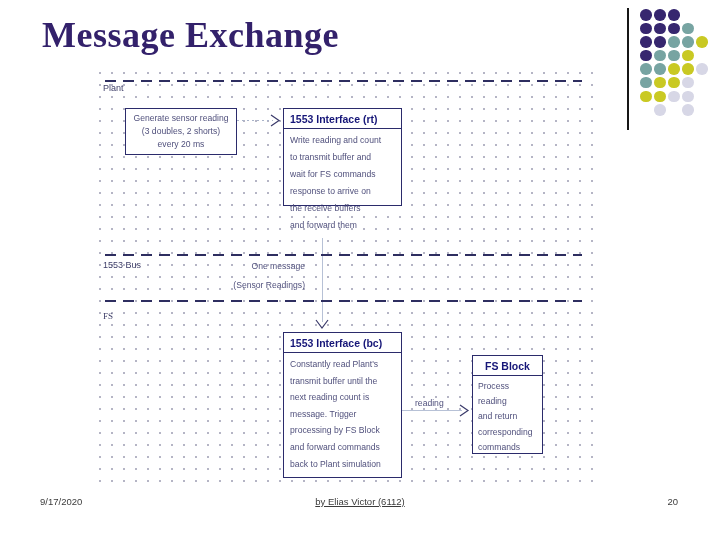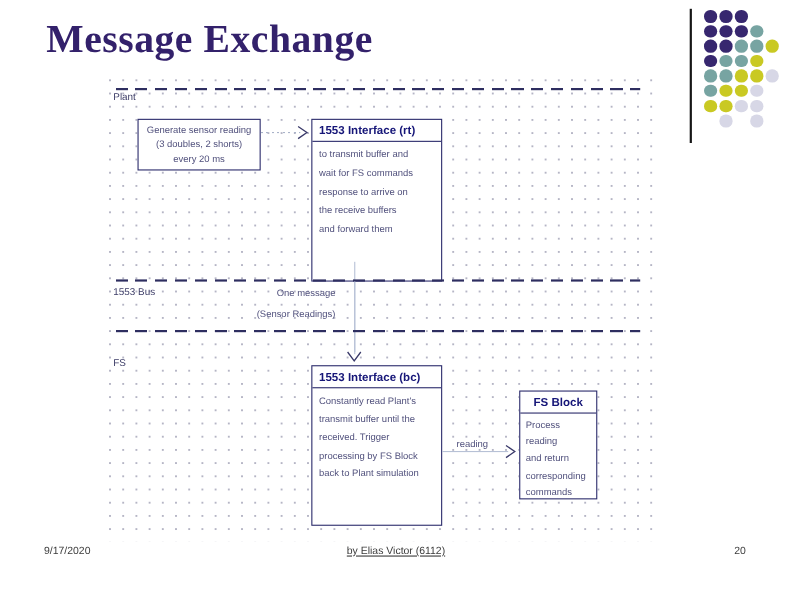--- a/index.html
+++ b/index.html
@@ -117,55 +117,58 @@
       <div>Generate sensor reading</div>
       <div>(3 doubles, 2 shorts)</div>
       <div>every 20 ms</div>
     </div>
 
     <div class="conn-h dotty" style="left:147px; top:57px; width:36px;"></div>
     <svg class="ah" style="left:179px; top:50px;" width="12" height="15">
       <path d="M2 2 L10 7.5 L2 13" fill="none" stroke="#3a3a6a" stroke-width="1.2"></path>
     </svg>
 
-    <div class="node" style="left:193px; top:45px; width:119px; height:148px;">
+    <div class="node" style="left:193px; top:45px; width:119px; height:98px;">
       <div class="hdr">1553 Interface (rt)</div>
       <div class="body">
+        <div>Write reading and count</div>
         <div>to transmit buffer and</div>
         <div>wait for FS commands</div>
         <div>response to arrive on</div>
         <div>the receive buffers</div>
         <div>and forward them</div>
       </div>
     </div>
 
     <div class="conn-v" style="left:232px; top:175px; height:84px;"></div>
 
     <div class="dashed" style="top:191px;"></div>
     <div class="lane-label" style="left:13px; top:197px;">1553 Bus</div>
     <div class="note" style="left:105px; top:194px; width:110px;">
       <div>One message</div>
       <div>(Sensor Readings)</div>
     </div>
     <div class="conn-v" style="left:232px; top:193px; height:64px;"></div>
     <div class="dashed" style="top:237px;"></div>
 
-    <div class="lane-label" style="left:13px; top:262px;">FS</div>
+    <div class="lane-label" style="left:13px; top:248px;font-family:Liberation Serif, serif;">FS</div>
 
     <svg class="ah" style="left:224px; top:255px;" width="16" height="12">
       <path d="M2 2 L8 10 L14 2" fill="none" stroke="#3a3a6a" stroke-width="1.2"></path>
     </svg>
 
     <div class="node compact" style="left:193px; top:269px; width:119px; height:146px;">
       <div class="hdr">1553 Interface (bc)</div>
       <div class="body">
         <div>Constantly read Plant's</div>
         <div>transmit buffer until the</div>
-        <div>received.  Trigger</div>
+        <div>next reading count is</div>
+        <div>message.  Trigger</div>
         <div>processing by FS Block</div>
+        <div>and forward commands</div>
         <div>back to Plant simulation</div>
       </div>
     </div>
 
     <div class="flow-label" style="left:325px; top:335px;">reading</div>
     <div class="conn-h" style="left:312px; top:347px; width:60px;"></div>
     <svg class="ah" style="left:368px; top:340px;" width="12" height="15">
       <path d="M2 2 L10 7.5 L2 13" fill="none" stroke="#3a3a6a" stroke-width="1.2"></path>
     </svg>
 

